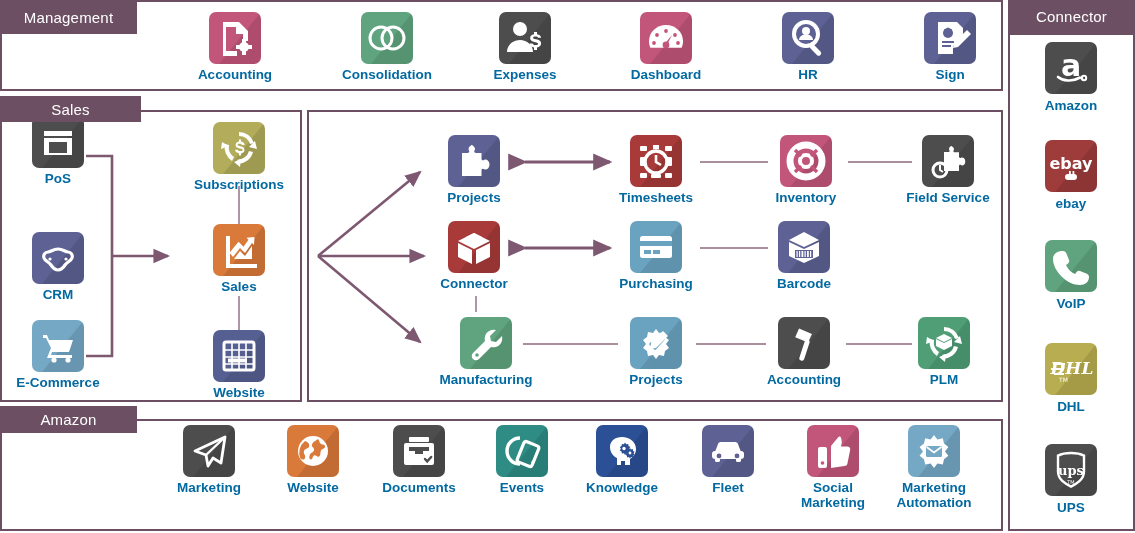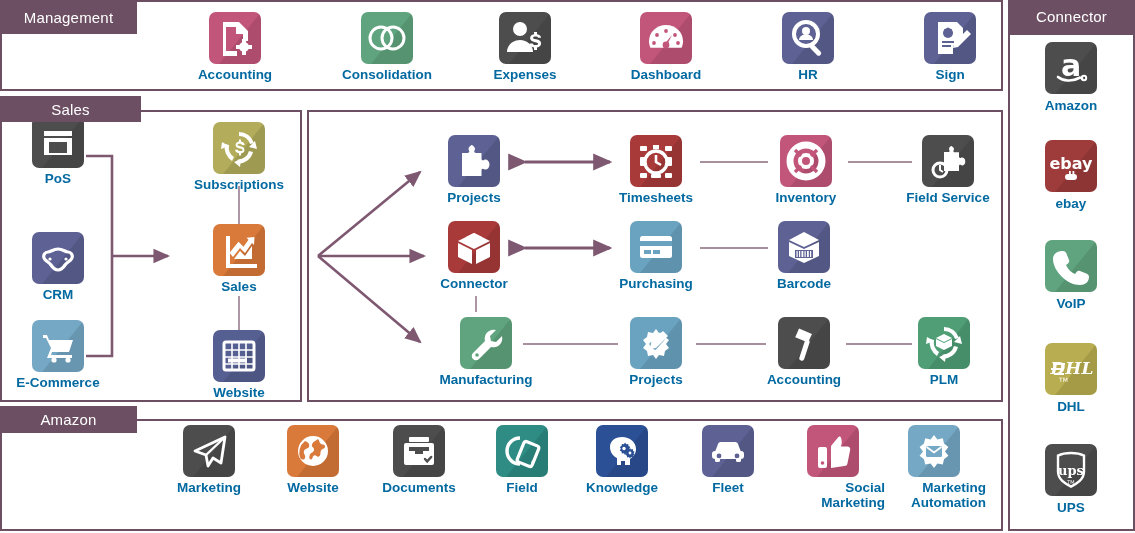--- a/index.html
+++ b/index.html
@@ -12,21 +12,21 @@
   .hdr{position:absolute;background:#6d4f63;color:#fff;font-size:15px;
        display:flex;align-items:center;justify-content:center;
        box-sizing:border-box;z-index:5;letter-spacing:.2px;}
 
   
   .app{position:absolute;width:104px;text-align:center;}
   .tile{width:52px;height:52px;margin:0 auto;border-radius:7px;position:relative;
         overflow:hidden;}
   .tile svg{position:absolute;left:0;top:0;width:52px;height:52px;}
   .lbl{margin-top:3px;font-size:13.5px;color:#0369a1;line-height:15px;font-weight:bold;}
-  .lbl.two{line-height:15px;text-align:right;}
+  .lbl.two{line-height:15px;}
 
   
   .conn .lbl{margin-top:4px;}
   svg.overlay{position:absolute;left:0;top:0;width:1135px;height:533px;
               pointer-events:none;}
 </style>
 </head>
 <body>
 
 <div id="root">
@@ -458,21 +458,21 @@
         <div class="tile" style="background: rgb(46, 140, 133);">
           <svg viewBox="0 0 52 52">
             <path d="M52 0 L52 52 L10 52 Z" fill="#000" opacity="0.10"></path>
             <g fill="#fff">
               <path d="M24 13a13 13 0 1 0 0 26 13 13 0 0 1 0-26z" fill="none" stroke="#fff" stroke-width="3.4"></path>
               <rect x="24" y="18" width="16" height="22" rx="2.5" transform="rotate(22 32 29)" fill="none" stroke="#fff" stroke-width="3.2"></rect>
               <circle cx="37" cy="37" r="1.6"></circle>
             </g>
           </svg>
         </div>
-        <div class="lbl">Field</div>
+        <div class="lbl">Events</div>
       </div>
       <div class="app" style="left: 570px; top: 425px;">
         <div class="tile" style="background: rgb(44, 80, 150);">
           <svg viewBox="0 0 52 52">
             <path d="M52 0 L52 52 L10 52 Z" fill="#000" opacity="0.10"></path>
             <g fill="#fff">
               <path d="M26 12c8 0 14 5 14 12 0 5-3 8-6 10v6h-5v-4h-4v4h-4v-7c-4-2-7-6-7-11 0-6 5-10 12-10z"></path>
               <g fill="#2c5096">
                 <path d="M28 18l1.3 2 2.3-.5.4 2.3 2 1.2-1.3 2 1.3 2-2 1.2-.4 2.3-2.3-.5-1.3 2-1.3-2-2.3.5-.4-2.3-2-1.2 1.3-2-1.3-2 2-1.2.4-2.3 2.3.5z" transform="scale(.88) translate(5,2)"></path>
                 <circle cx="28" cy="23.5" r="1.7" fill="#fff"></circle>

